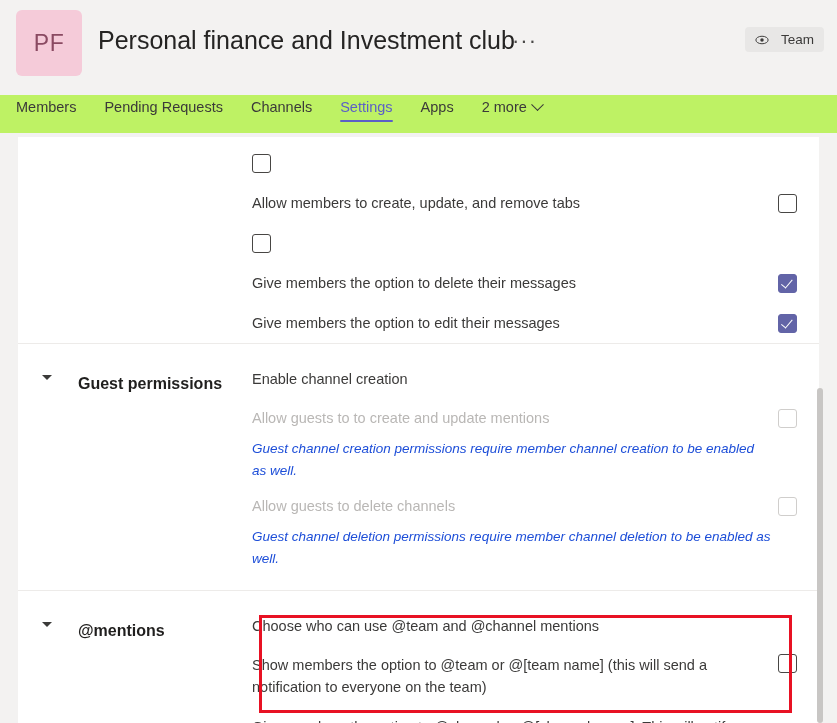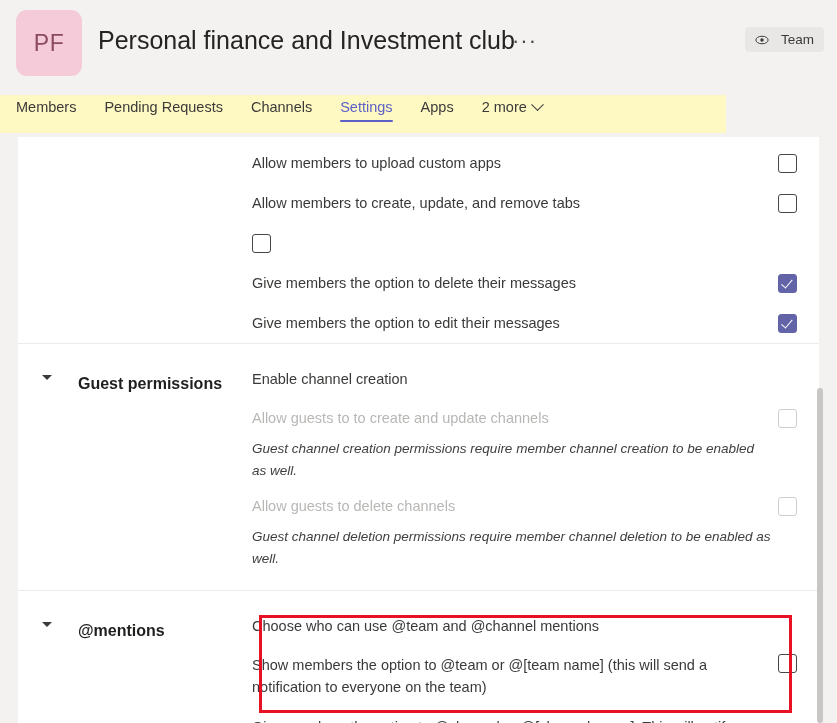--- a/index.html
+++ b/index.html
@@ -16,21 +16,21 @@
   
   .header {
     position: absolute;
     left: 0; top: 0; width: 837px; height: 95px;
     background: #f3f2f1;
   }
   .avatar {
     position: absolute;
     left: 16px; top: 10px;
     width: 66px; height: 66px;
-    border-radius: 11px;
+    border-radius: 6px;
     background: #f5cbd9;
     color: #8a4a62;
     font-size: 23px;
     letter-spacing: 0.5px;
     display: flex; align-items: center; justify-content: center;
     user-select: none;
   }
   .team-title {
     position: absolute;
     left: 98px; top: 26px;
@@ -56,22 +56,22 @@
     display: flex; align-items: center; gap: 12px;
     font-size: 13.5px;
     color: #3b3a39;
     cursor: pointer;
   }
   .team-badge svg { display: block; }
 
   
   .tabbar {
     position: absolute;
-    left: 0; top: 95px; width: 726px; height: 38px;
-    background: #fef9c3;
+    left: 0; top: 95px; width: 837px; height: 38px;
+    background: #bef264;
     display: flex; align-items: flex-start;
     padding-left: 16px;
   }
   .tab {
     position: relative;
     font-size: 14.5px;
     color: #3b3a39;
     padding: 4px 0 9px 0;
     margin-right: 28px;
     cursor: pointer;
@@ -157,21 +157,21 @@
   .subhead {
     font-size: 14.5px;
     color: #3b3a39;
     padding-top: 1px;
     height: 40px;
     display: flex; align-items: center;
   }
   .helper {
     font-size: 13.5px;
     font-style: italic;
-    color: #404040;
+    color: #1d4ed8;
     line-height: 22px;
     max-width: 520px;
     padding-bottom: 4px;
   }
 
   
   .cbx {
     flex: 0 0 auto;
     width: 19px; height: 19px;
     border-radius: 3px;
@@ -266,21 +266,20 @@
   </div>
 </div>
 
 <div class="content">
 
   <div class="section">
     <div class="section-left"></div>
     <div class="section-right pad-top-1">
 
       <div class="opt-row">
-        <span class="opt-label">Allow members to upload custom apps</span>
         <span class="cbx"></span>
       </div>
 
       <div class="opt-row">
         <span class="opt-label">Allow members to create, update, and remove tabs</span>
         <span class="cbx"></span>
       </div>
 
       <div class="opt-row">
         <span class="cbx"></span>
@@ -306,21 +305,21 @@
       <div class="section-head">
         <span class="caret"></span>
         <span>Guest permissions</span>
       </div>
     </div>
     <div class="section-right">
 
       <div class="subhead">Enable channel creation</div>
 
       <div class="opt-row">
-        <span class="opt-label disabled">Allow guests to to create and update channels</span>
+        <span class="opt-label disabled">Allow guests to to create and update mentions</span>
         <span class="cbx disabled"></span>
       </div>
       <div class="helper">Guest channel creation permissions require member channel creation to be enabled as well.</div>
 
       <div class="opt-row">
         <span class="opt-label disabled">Allow guests to delete channels</span>
         <span class="cbx disabled"></span>
       </div>
       <div class="helper">Guest channel deletion permissions require member channel deletion to be enabled as well.</div>
 

